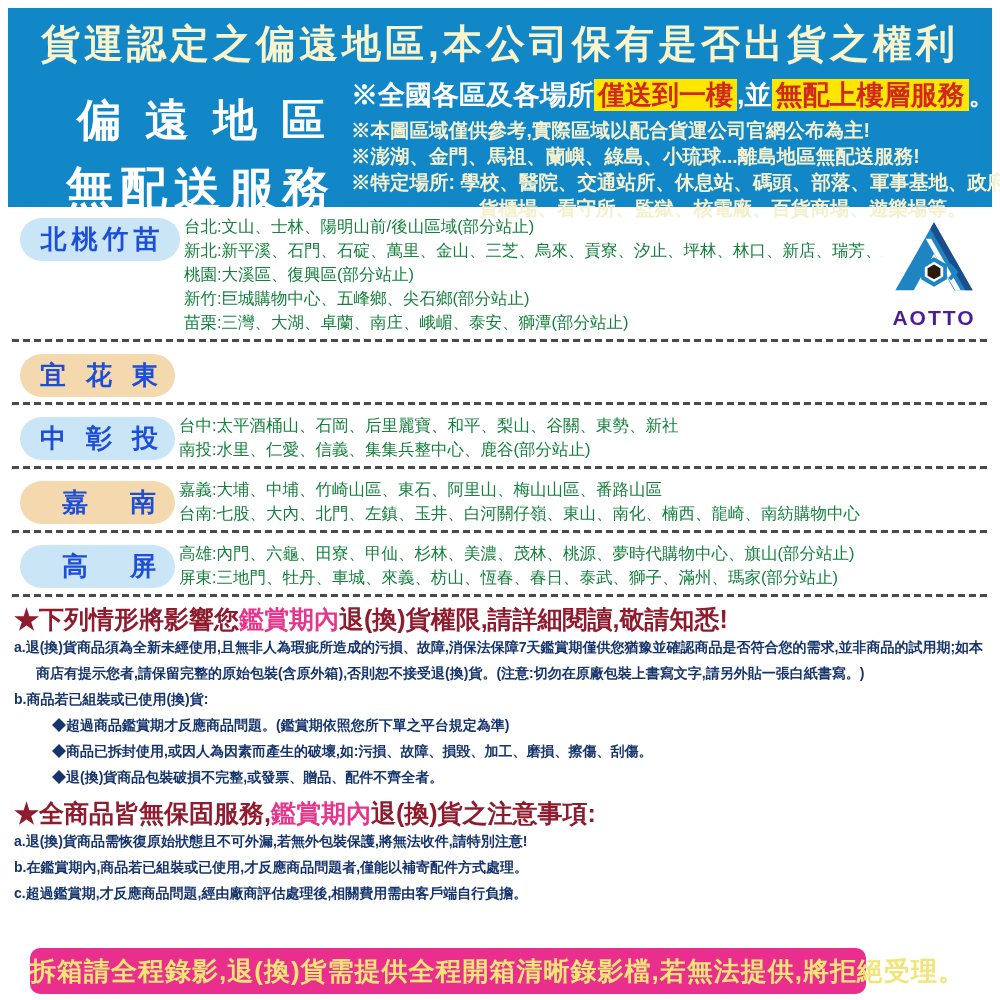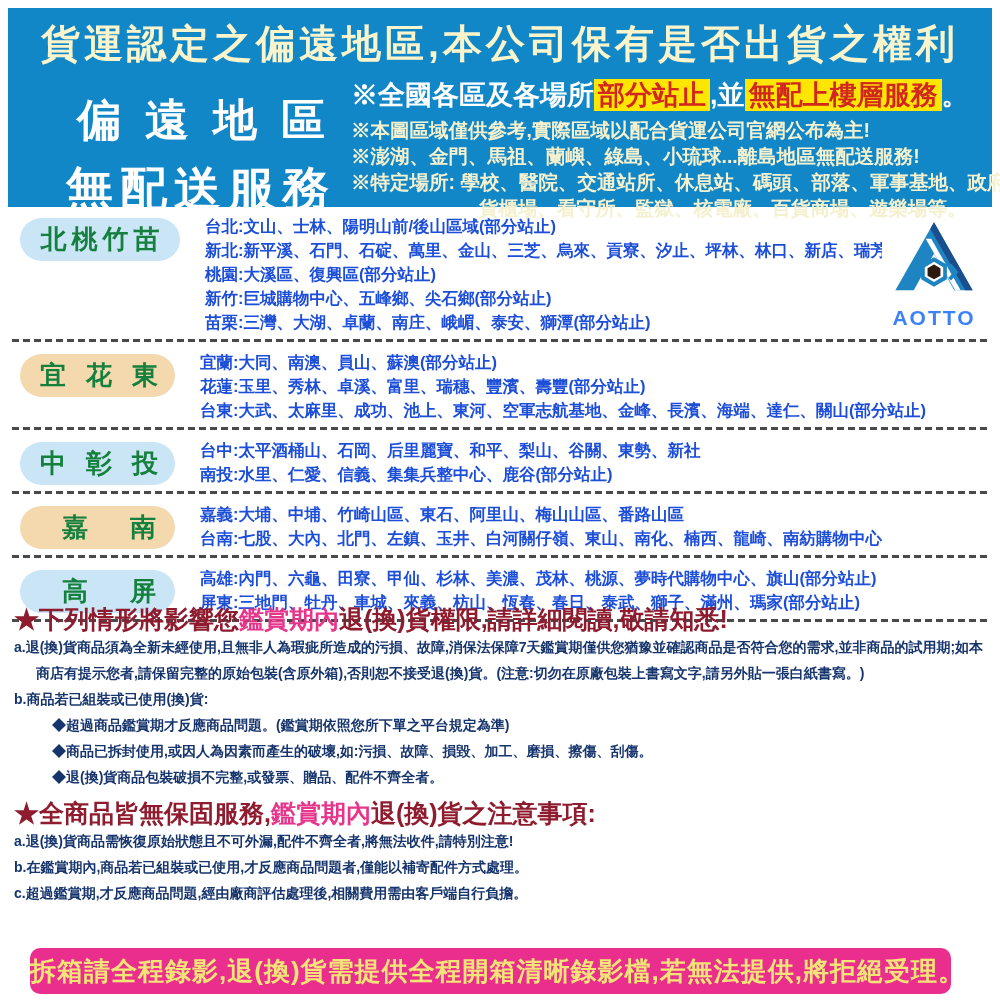--- a/index.html
+++ b/index.html
@@ -16,60 +16,60 @@
   .header-right{flex:1;padding-top:2px;}
   .hr-line1{color:#fff;font-size:27px;font-weight:bold;white-space:nowrap;margin-bottom:4px;}
   .hl{background:#FFE600;color:#D0271E;padding:1px 4px;}
   .hr-note{color:#F5F1CF;font-size:19.5px;font-weight:bold;line-height:26px;white-space:nowrap;}
   .hr-note.indent{padding-left:128px;}
 
   
   .regions{position:absolute;left:0;top:207px;width:1000px;}
   .region{display:flex;align-items:flex-start;padding:7px 0 4px 0;}
   .pill{min-width:155px;max-width:155px;margin-left:20px;margin-top:4px;border-radius:22px;
-        text-align:center;font-size:26px;font-weight:bold;color:#15803d;padding:4px 0;white-space:nowrap;}
+        text-align:center;font-size:26px;font-weight:bold;color:#1d4ed8;padding:4px 0;white-space:nowrap;}
   .pill.blue{background:#C9E5F6;}
   .pill.tan{background:#F4D9AE;}
   .ls4{letter-spacing:5px;padding-left:5px;}
   .ls3{letter-spacing:20px;text-indent:20px;}
   .ls2{letter-spacing:42px;text-indent:42px;}
-  .region-lines{margin-left:25px;font-size:16.5px;font-weight:bold;color:#1d4ed8;line-height:24px;}
+  .region-lines{margin-left:4px;font-size:16.5px;font-weight:normal;color:#15803d;line-height:24px;}
   .dash{height:3px;margin:1px 12px;background:repeating-linear-gradient(90deg,#4a4a4a 0 7px,transparent 7px 11px);}
 
   
   .logo{position:absolute;right:14px;top:220px;width:104px;text-align:center;background:#fff;}
-  .logo-label{color:#3b82f6;font-size:21px;font-weight:bold;letter-spacing:2px;margin-top:2px;}
+  .logo-label{color:#4c1d95;font-size:21px;font-weight:bold;letter-spacing:2px;margin-top:2px;}
 
   
   .policy{position:absolute;left:14px;top:604px;width:974px;}
   .p-head{font-size:25px;font-weight:bold;color:#8E1C2E;line-height:30px;white-space:nowrap;}
   .p-head .mag{color:#E6368B;}
   .p-text{color:#17356D;font-size:14px;font-weight:bold;line-height:26px;}
   .hang{padding-left:22px;text-indent:-22px;}
   .bullet{padding-left:38px;}
   .p2{margin-top:8px;}
 
   
-  .banner{position:absolute;left:30px;top:948px;width:921px;height:46px;background:#EA2E8D;border-radius:10px;
+  .banner{position:absolute;left:30px;top:948px;width:836px;height:46px;background:#EA2E8D;border-radius:10px;
           color:#F3E478;font-size:26px;font-weight:bold;text-align:center;line-height:46px;letter-spacing:1px;white-space:nowrap;}
 </style>
 </head>
 <body>
 
 <div class="page">
 
   <div class="header">
     <div class="header-title">貨運認定之偏遠地區,本公司保有是否出貨之權利</div>
     <div class="header-body">
       <div class="header-left">
         <div class="hleft1">偏遠地區</div>
         <div class="hleft2">無配送服務</div>
       </div>
       <div class="header-right">
-        <div class="hr-line1"><span>※全國各區及各場所</span><span class="hl">部分站止</span><span>,並</span><span class="hl">無配上樓層服務</span><span>。</span></div>
+        <div class="hr-line1"><span>※全國各區及各場所</span><span class="hl">僅送到一樓</span><span>,並</span><span class="hl">無配上樓層服務</span><span>。</span></div>
         <div class="hr-note">※本圖區域僅供參考,實際區域以配合貨運公司官網公布為主!</div>
         <div class="hr-note">※澎湖、金門、馬祖、蘭嶼、綠島、小琉球...離島地區無配送服務!</div>
         <div class="hr-note">※特定場所: 學校、醫院、交通站所、休息站、碼頭、部落、軍事基地、政府機關、</div>
         <div class="hr-note indent">貨櫃場、看守所、監獄、核電廠、百貨商場、遊樂場等。</div>
       </div>
     </div>
   </div>
 
   <div class="regions">
 
@@ -80,25 +80,20 @@
         <div>新北:新平溪、石門、石碇、萬里、金山、三芝、烏來、貢寮、汐止、坪林、林口、新店、瑞芳、土城</div>
         <div>桃園:大溪區、復興區(部分站止)</div>
         <div>新竹:巨城購物中心、五峰鄉、尖石鄉(部分站止)</div>
         <div>苗栗:三灣、大湖、卓蘭、南庄、峨嵋、泰安、獅潭(部分站止)</div>
       </div>
     </div>
     <div class="dash"></div>
 
     <div class="region">
       <div class="pill tan ls3">宜花東</div>
-      <div class="region-lines">
-        <div>宜蘭:大同、南澳、員山、蘇澳(部分站止)</div>
-        <div>花蓮:玉里、秀林、卓溪、富里、瑞穗、豐濱、壽豐(部分站止)</div>
-        <div>台東:大武、太麻里、成功、池上、東河、空軍志航基地、金峰、長濱、海端、達仁、關山(部分站止)</div>
-      </div>
     </div>
     <div class="dash"></div>
 
     <div class="region">
       <div class="pill blue ls3">中彰投</div>
       <div class="region-lines">
         <div>台中:太平酒桶山、石岡、后里麗寶、和平、梨山、谷關、東勢、新社</div>
         <div>南投:水里、仁愛、信義、集集兵整中心、鹿谷(部分站止)</div>
       </div>
     </div>
@@ -139,20 +134,20 @@
 
   <div class="policy">
     <div class="p-head"><span>★下列情形將影響您</span><span class="mag">鑑賞期內</span><span>退(換)貨權限,請詳細閱讀,敬請知悉!</span></div>
     <div class="p-text hang">a.退(換)貨商品須為全新未經使用,且無非人為瑕疵所造成的污損、故障,消保法保障7天鑑賞期僅供您猶豫並確認商品是否符合您的需求,並非商品的試用期;如本商店有提示您者,請保留完整的原始包裝(含原外箱),否則恕不接受退(換)貨。(注意:切勿在原廠包裝上書寫文字,請另外貼一張白紙書寫。)</div>
     <div class="p-text">b.商品若已組裝或已使用(換)貨:</div>
     <div class="p-text bullet">◆超過商品鑑賞期才反應商品問題。(鑑賞期依照您所下單之平台規定為準)</div>
     <div class="p-text bullet">◆商品已拆封使用,或因人為因素而產生的破壞,如:污損、故障、損毀、加工、磨損、擦傷、刮傷。</div>
     <div class="p-text bullet">◆退(換)貨商品包裝破損不完整,或發票、贈品、配件不齊全者。</div>
 
     <div class="p-head p2"><span>★全商品皆無保固服務,</span><span class="mag">鑑賞期內</span><span>退(換)貨之注意事項:</span></div>
-    <div class="p-text">a.退(換)貨商品需恢復原始狀態且不可外漏,配件不齊全者,將無法收件,請特別注意!</div>
+    <div class="p-text">a.退(換)貨商品需恢復原始狀態且不可外漏,若無外包裝保護,將無法收件,請特別注意!</div>
     <div class="p-text">b.在鑑賞期內,商品若已組裝或已使用,才反應商品問題者,僅能以補寄配件方式處理。</div>
     <div class="p-text">c.超過鑑賞期,才反應商品問題,經由廠商評估處理後,相關費用需由客戶端自行負擔。</div>
   </div>
 
   <div class="banner">拆箱請全程錄影,退(換)貨需提供全程開箱清晰錄影檔,若無法提供,將拒絕受理。</div>
 
 </div>
 
 </body></html>

